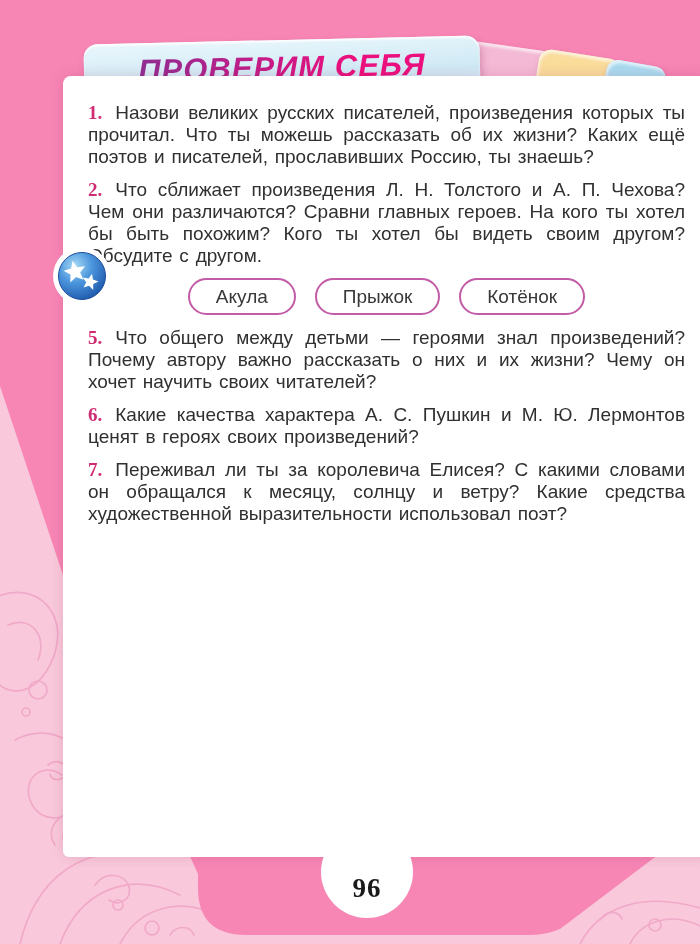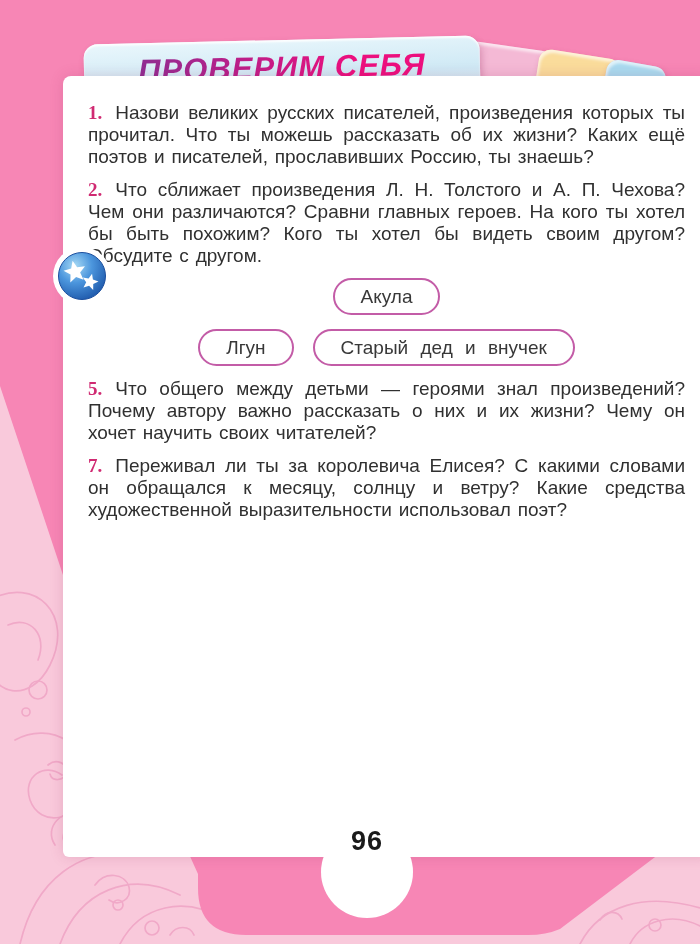--- a/index.html
+++ b/index.html
@@ -91,21 +91,21 @@
     word-spacing:7px;white-space:nowrap;
   }
 
   
   .badge{position:absolute;left:52px;top:246px;width:60px;height:60px;z-index:5;}
 
   
   .bump{
     position:absolute;left:321px;top:826px;width:92px;height:92px;z-index:5;
     background:#fff;border-radius:50%;
-    display:flex;justify-content:center;
+    display:flex;align-items:flex-end;justify-content:center;font-family:Liberation Serif, serif;
   }
   .page-num{
     font-size:27px;font-weight:bold;color:#1a1a1a;
     margin-bottom:14px;letter-spacing:1px;
   }
 </style>
 </head>
 <body>
 
 <svg class="layer bg-base" viewBox="0 0 700 944" aria-hidden="true">
@@ -151,31 +151,32 @@
 
   <p class="q">
     <span class="qnum">2.</span><span>Что сближает произведения Л. Н. Толстого и А. П. Чехова? Чем они различаются? Сравни главных героев. На кого ты хотел бы быть похожим? Кого ты хотел бы видеть своим другом? Обсудите с другом.</span>
   </p>
 
 
 
   <div class="pills">
     <div class="pill-row">
       <span class="pill">Акула</span>
-    </div>
-    <div class="pill-row">
-      <span class="pill">Лгун</span>
-      <span class="pill">Старый дед и внучек</span>
+      <span class="pill">Прыжок</span>
+      <span class="pill">Котёнок</span>
     </div>
   </div>
 
   <p class="q">
     <span class="qnum">5.</span><span>Что общего между детьми — героями знал произведений? Почему автору важно рассказать о них и их жизни? Чему он хочет научить своих читателей?</span>
   </p>
 
+  <p class="q">
+    <span class="qnum">6.</span><span>Какие качества характера А. С. Пушкин и М. Ю. Лермонтов ценят в героях своих произведений?</span>
+  </p>
 
   <p class="q">
     <span class="qnum">7.</span><span>Переживал ли ты за королевича Елисея? С какими словами он обращался к месяцу, солнцу и ветру? Какие средства художественной выразительности использовал поэт?</span>
   </p>
 
 </div>
 
 <svg class="badge" viewBox="0 0 60 60" aria-hidden="true">
   <defs>
     <radialGradient id="ball" cx="35%" cy="28%" r="80%">

